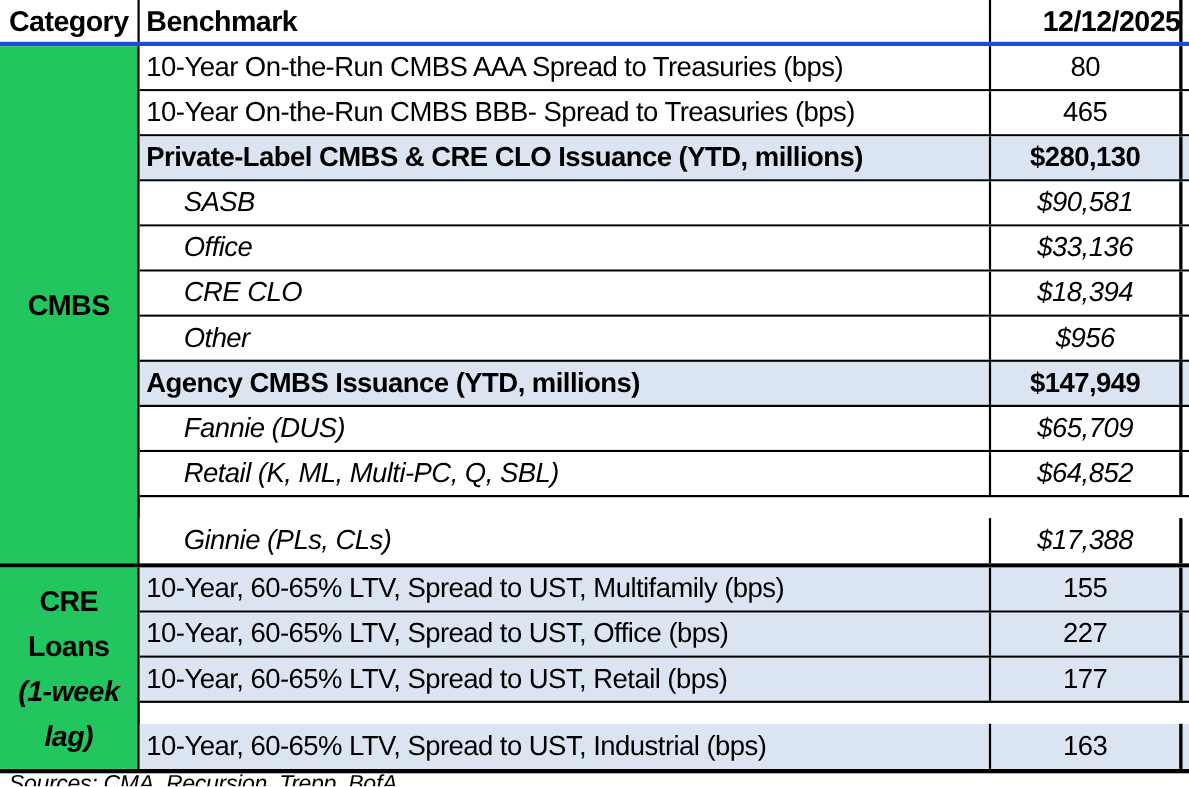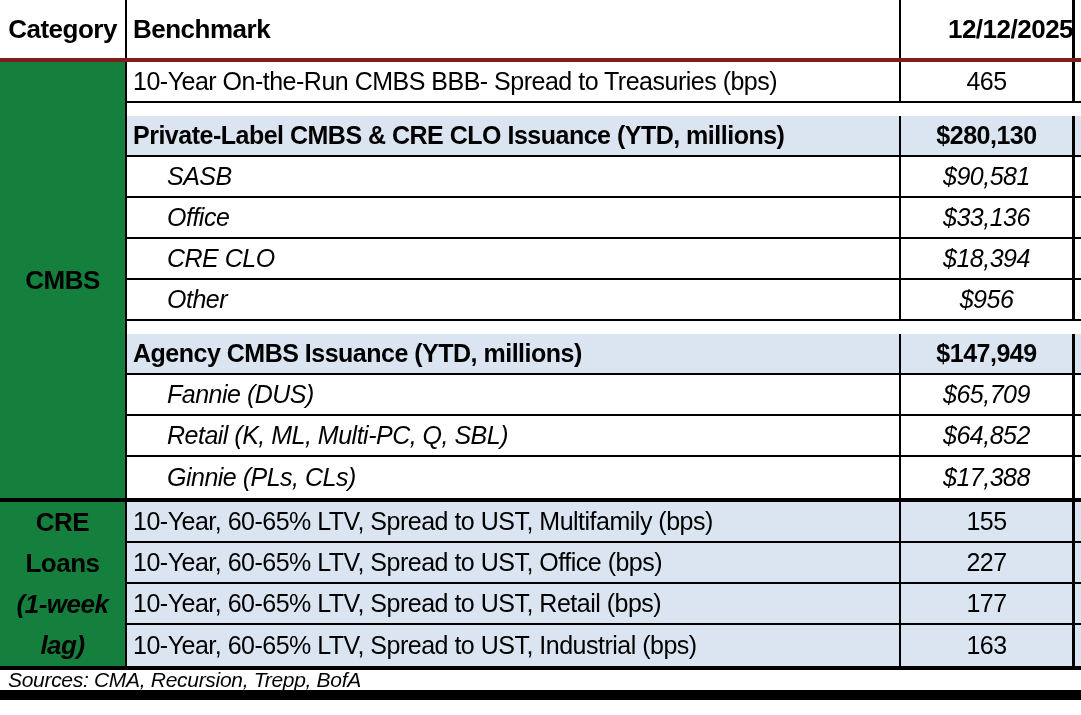--- a/index.html
+++ b/index.html
@@ -17,22 +17,22 @@
     overflow: hidden;
   }
   .tbl {
     width: 1081px;
     letter-spacing: -0.5px;
   }
 
   
   .header-row {
     display: flex;
-    height: 62px;
-    border-bottom: 4px solid #7f1d1d;
+    height: 42px;
+    border-bottom: 4px solid #1d4ed8;
     font-weight: bold;
     font-size: 26px;
     align-items: center;
   }
   .hdr-cat {
     width: 127px;
     border-right: 2px solid #000;
     text-align: center;
     align-self: stretch;
     display: flex; align-items: center; justify-content: center;
@@ -60,55 +60,55 @@
     width: 127px;
     border-right: 2px solid #000;
     display: flex;
     flex-direction: column;
     align-items: center;
     justify-content: center;
     text-align: center;
     font-weight: bold;
     font-size: 26px;
     line-height: 41px;
-    background: #15803d;
+    background: #22c55e;
   }
   .cat-note { font-style: italic; font-weight: bold; }
   .rows { flex: 1; display: flex; flex-direction: column; }
 
   .row {
     display: flex;
     height: 41px;
     border-bottom: 2px solid #000;
     align-items: stretch;
     font-size: 25px;
     background: #ffffff;
   }
-  .rows .row:last-child { border-bottom: none; }
+  .rows .row:last-child { border-bottom: none; margin-top: 19px; }
 
   .bench-cell {
     flex: 1;
     display: flex;
     align-items: center;
     padding-left: 6px;
     overflow: hidden;
     white-space: nowrap;
   }
   .value-cell {
     width: 176px;
     border-left: 2px solid #000;
     border-right: 3px solid #000;
     display: flex;
     align-items: center;
     justify-content: center;
   }
   .sliver { width: 6px; }
 
   
-  .row.section-head { background: #dbe5f1; font-weight: bold; margin-top: 13px; }
+  .row.section-head { background: #dbe5f1; font-weight: bold; }
   .row.highlight    { background: #dbe5f1; }
   .row.indent .bench-cell { padding-left: 40px; font-style: italic; }
   .row.indent .value-cell { font-style: italic; }
 
   
   .sources-row {
     height: 20px;
     display: flex;
     align-items: center;
     padding-left: 8px;
@@ -134,20 +134,25 @@
       <div class="hdr-date">12/12/2025</div>
       <div class="hdr-sliver"></div>
     </div>
 
     <div class="section">
       <div class="cat-cell">
         <span>CMBS</span>
       </div>
       <div class="rows">
         <div class="row">
+          <div class="bench-cell">10-Year On-the-Run CMBS AAA Spread to Treasuries (bps)</div>
+          <div class="value-cell">80</div>
+          <div class="sliver"></div>
+        </div>
+        <div class="row">
           <div class="bench-cell">10-Year On-the-Run CMBS BBB- Spread to Treasuries (bps)</div>
           <div class="value-cell">465</div>
           <div class="sliver"></div>
         </div>
         <div class="row section-head">
           <div class="bench-cell">Private-Label CMBS &amp; CRE CLO Issuance (YTD, millions)</div>
           <div class="value-cell">$280,130</div>
           <div class="sliver"></div>
         </div>
         <div class="row indent">

